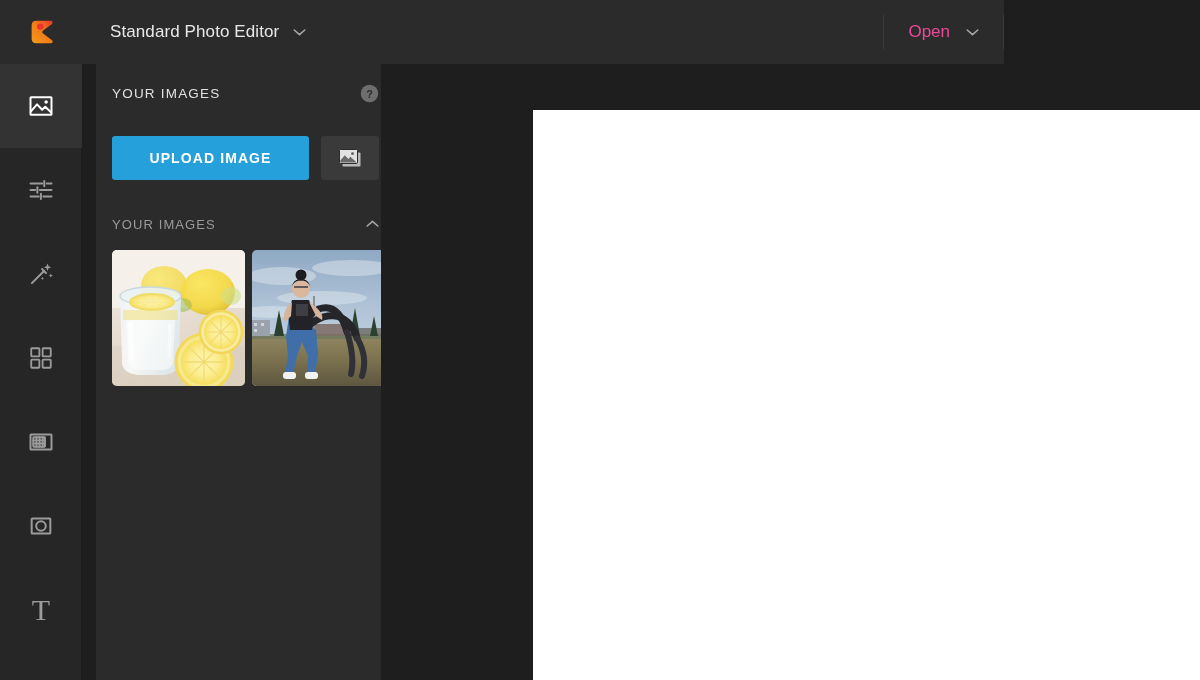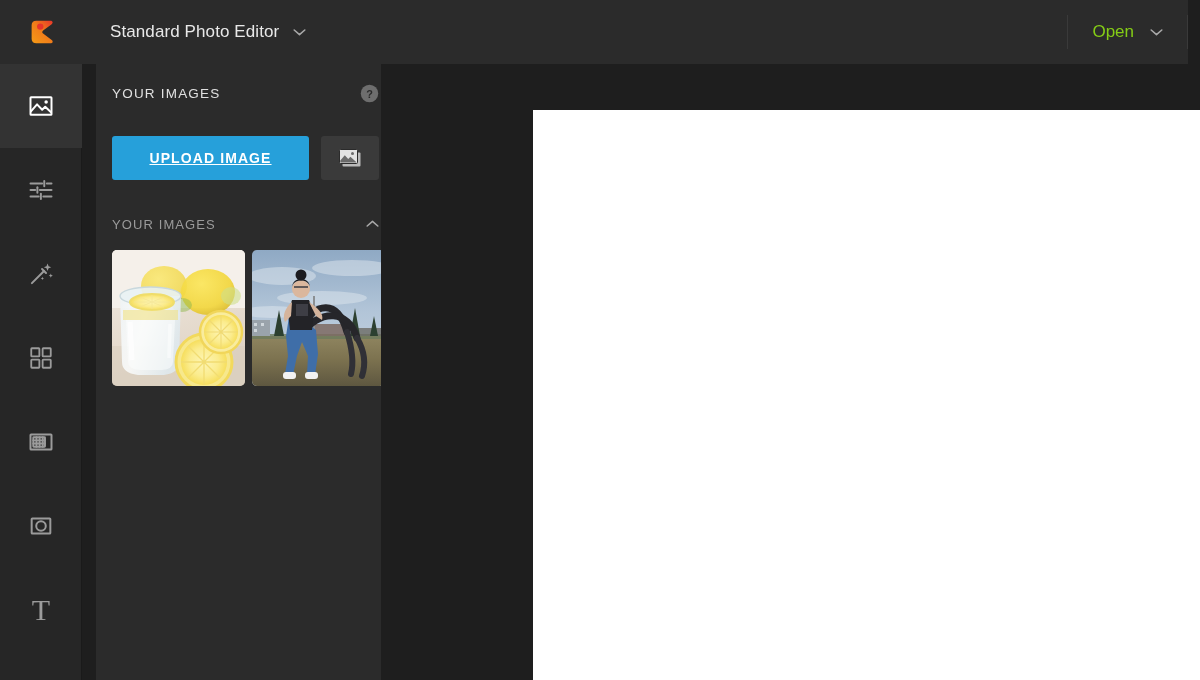--- a/index.html
+++ b/index.html
@@ -7,21 +7,21 @@
     width: 1200px; height: 680px;
     overflow: hidden;
     background: #1e1e1e;
     font-family: "Liberation Sans", sans-serif;
     -webkit-font-smoothing: antialiased;
   }
 
   
   .topbar {
     position: absolute; top: 0; left: 0;
-    width: 1188px; height: 64px;
+    width: 1004px; height: 64px;
     background: #2b2b2b;
     display: flex; align-items: center;
   }
   .logo-wrap {
     width: 82px; height: 64px;
     display: flex; align-items: center; justify-content: center;
   }
   .logo { width: 30px; height: 30px; display: block; }
 
   .app-title-group {
@@ -38,21 +38,21 @@
                stroke-linecap: round; stroke-linejoin: round; }
 
   .topbar-right {
     margin-left: auto; display: flex; align-items: center;
     height: 64px;
   }
   .menu-btn {
     display: flex; align-items: center; gap: 16px;
     padding: 0 24px; height: 64px; cursor: pointer;
   }
-  .menu-btn .lbl { color: #84cc16; font-size: 17px; }
+  .menu-btn .lbl { color: #ec4899; font-size: 17px; }
   .sep-v { width: 1px; height: 34px; background: #3a3a3a; }
 
   
   .rail {
     position: absolute; top: 64px; left: 0;
     width: 82px; height: 616px;
     background: #262626;
     border-right: 1px solid #1a1a1a;
   }
   .tool {
@@ -91,21 +91,20 @@
   .actions {
     display: flex; align-items: center; gap: 12px;
     padding: 14px 16px 0 16px;
   }
   .upload-btn {
     flex: 1; height: 44px; border: none; border-radius: 3px;
     background: #26a0da; color: #ffffff;
     font-family: "Liberation Sans", sans-serif;
     font-size: 14px; font-weight: bold; letter-spacing: 1.1px;
     cursor: pointer;
-    text-decoration: underline;
   }
   .gallery-btn {
     width: 58px; height: 44px; border-radius: 3px;
     background: #3a3a3a; display: flex;
     align-items: center; justify-content: center; cursor: pointer;
   }
 
   .section-head {
     margin-top: 26px; height: 36px;
     display: flex; align-items: center;

